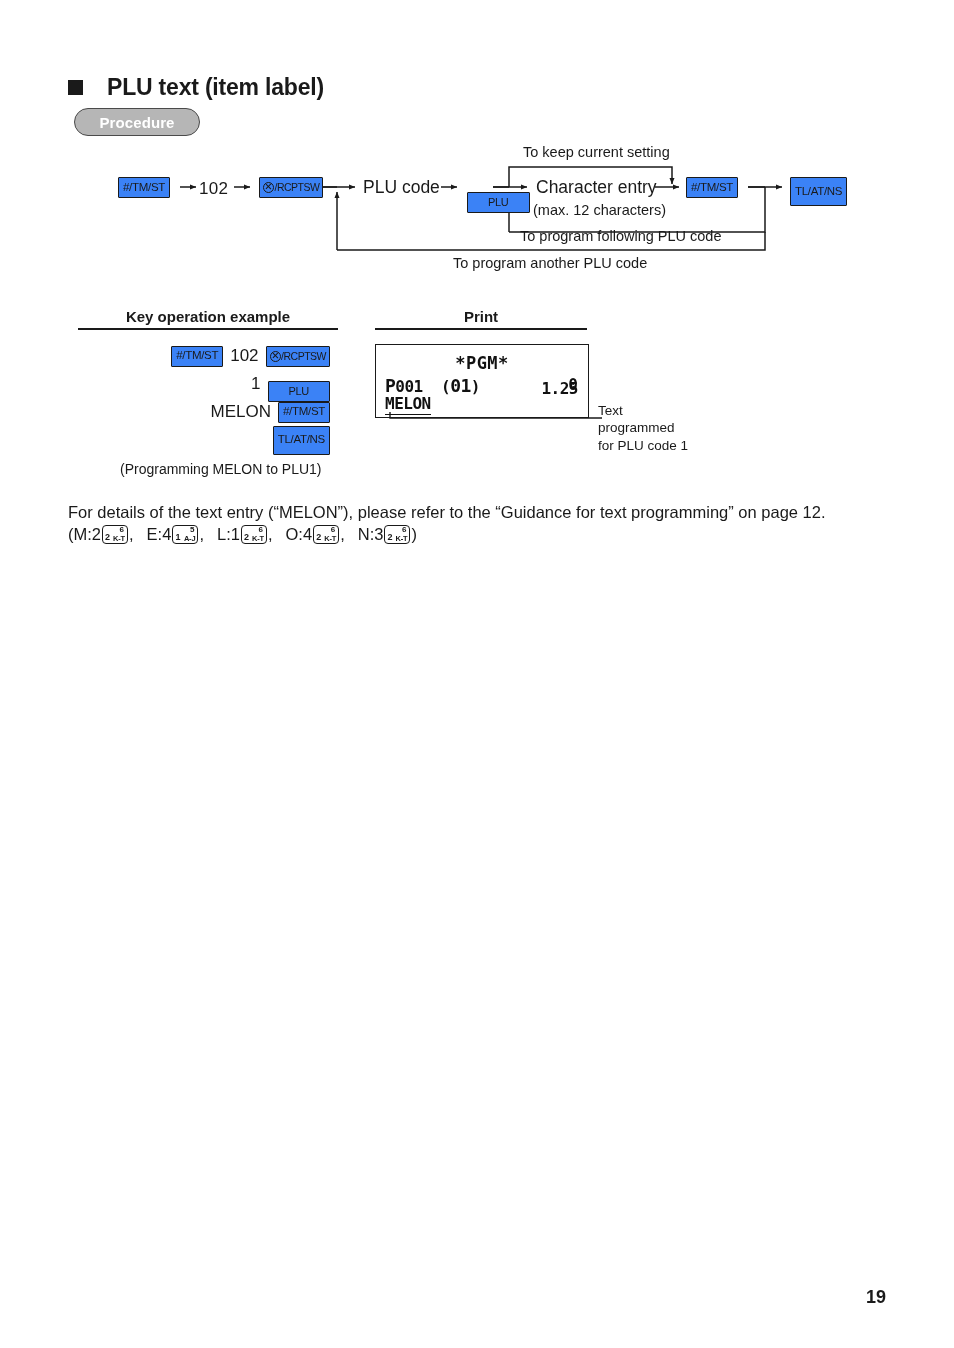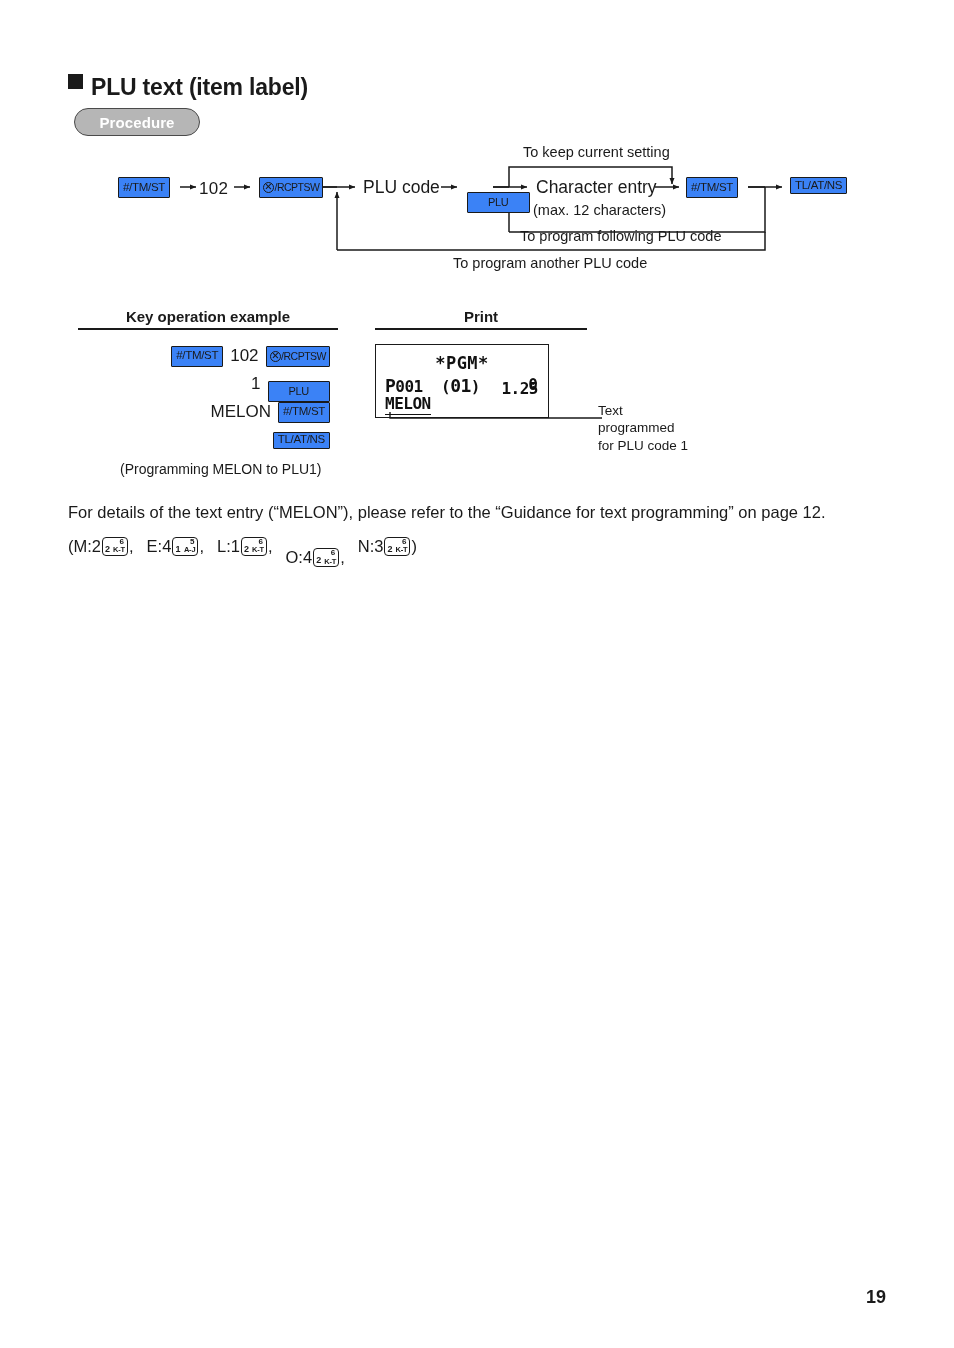--- a/index.html
+++ b/index.html
@@ -15,22 +15,22 @@
     position: relative;
     overflow: hidden;
   }
 
   
   .section-heading {
     position: absolute;
     left: 68px;
     top: 74px;
     display: flex;
-    align-items: flex-start;
-    gap: 8px;
+    align-items: center;
+    gap: 24px;
   }
   .sq-bullet {
     width: 15px;
     height: 15px;
     background: #1a1a1a;
     display: inline-block;
   }
   .section-heading .title {
     font-size: 23px;
     font-weight: bold;
@@ -65,21 +65,21 @@
     background: #3b82f6;
     box-sizing: border-box;
     line-height: 1;
     white-space: nowrap;
     font-family: "Liberation Sans", sans-serif;
     text-align: right;
   }
   .key.k-tmst { font-size: 11.5px; height: 21px; padding: 0 4px; letter-spacing: -0.3px; }
   .key.k-rcptsw { font-size: 10.5px; height: 21px; padding: 0 3px; letter-spacing: -0.5px; }
   .key.k-plu  { font-size: 11px; height: 21px; padding: 0 20px; letter-spacing: -0.3px; margin-top: 15px; }
-  .key.k-tlatns { font-size: 11.5px; height: 17px; padding: 0 4px; letter-spacing: -0.3px; }
+  .key.k-tlatns { font-size: 11.5px; height: 29px; padding: 0 4px; letter-spacing: -0.3px; }
   .xcircle {
     display: inline-block;
     width: 9px; height: 9px;
     border: 1.2px solid #1a1a1a;
     border-radius: 50%;
     position: relative;
     margin-right: 0.5px;
     vertical-align: middle;
   }
   .xcircle::before, .xcircle::after {
@@ -154,21 +154,21 @@
     font-size: 14px;
     white-space: nowrap;
     margin-left: 12px;
   }
 
   
   .receipt {
     position: absolute;
     left: 375px;
     top: 344px;
-    width: 174px;
+    width: 214px;
     height: 74px;
     border: 1.5px solid #1a1a1a;
     box-sizing: border-box;
     background: #fff;
   }
   .rcpt-font {
     font-family: "DejaVu Sans Mono", monospace;
     font-weight: bold;
     color: #111;
   }
@@ -463,21 +463,21 @@
     <span>L:1</span>
     <span class="numkey">
       <span class="sup">6</span>
       <span class="dig">2</span>
       <span class="rng">K-T</span>
     </span>
     <span>,</span>
   </span>
   <span style="width:13px"></span>
 
-  <span style="display:flex;align-items:center;margin-top:23px;">
+  <span style="display:flex;align-items:center;">
     <span>O:4</span>
     <span class="numkey">
       <span class="sup">6</span>
       <span class="dig">2</span>
       <span class="rng">K-T</span>
     </span>
     <span>,</span>
   </span>
   <span style="width:13px"></span>
 

